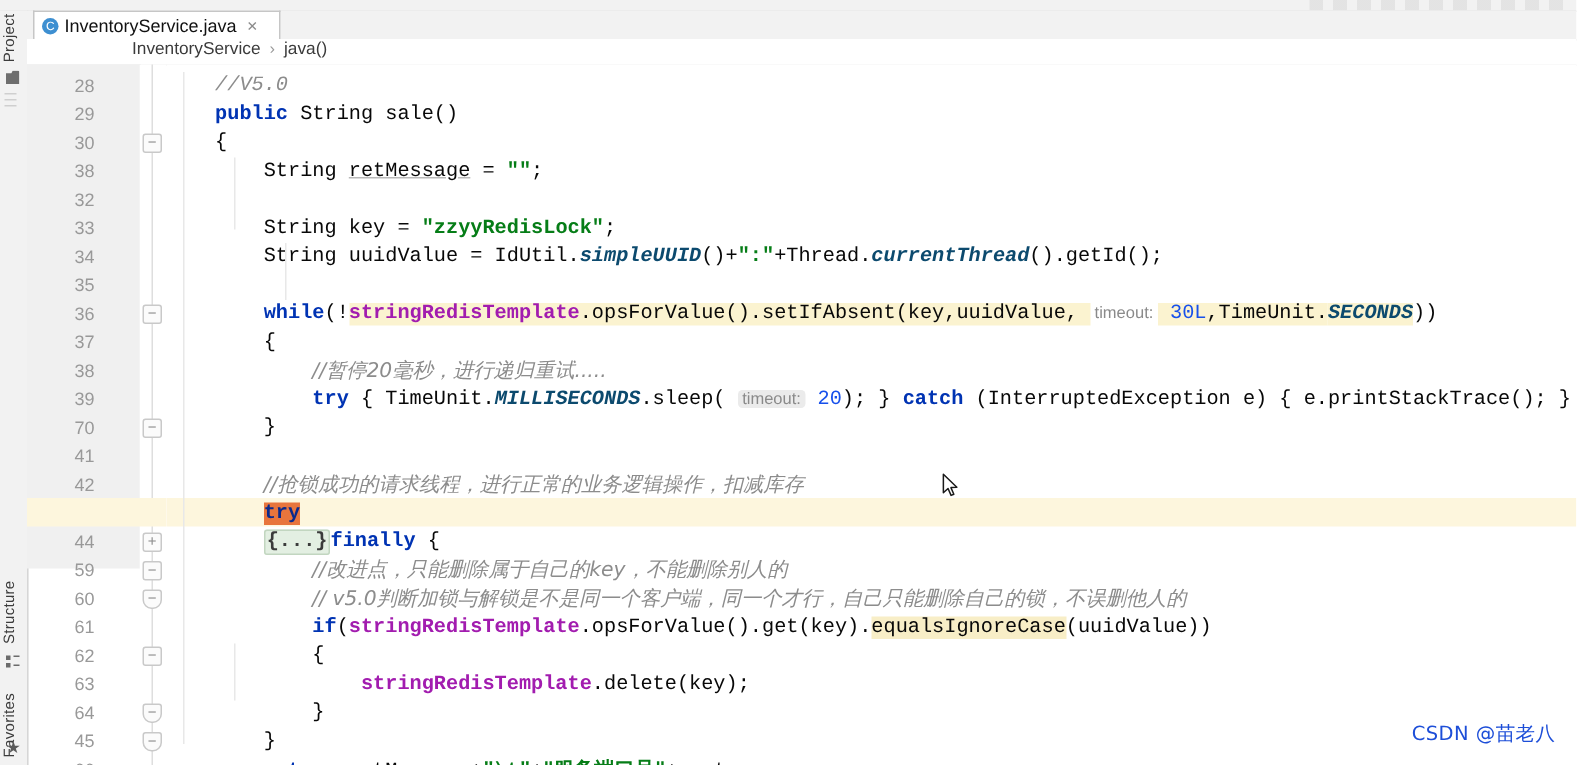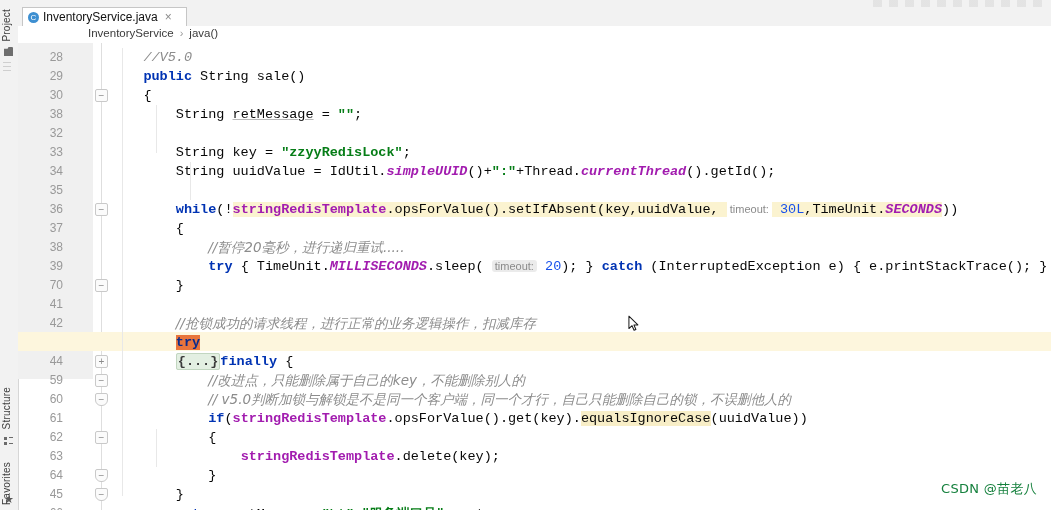--- a/index.html
+++ b/index.html
@@ -131,21 +131,21 @@
   .caretrow{
     position:absolute;left:0;width:940px;height:19px;background:#fdf6dd;
   }
   .caretrow-gutter{position:absolute;left:18px;width:93px;height:19px;background:#fdf6dd;}
 
   
   .kw{color:#0033b3;font-weight:bold;}
   .str{color:#067d17;font-weight:bold;}
   .cmt{color:#8c8c8c;font-style:italic;}
   .fld{color:#a21caf;font-weight:bold;}
-  .stat{color:#a21caf;font-style:italic;font-weight:bold;}
+  .stat{color:#0c4a6e;font-style:italic;font-weight:bold;}
   .plain{color:#080808;}
   .num{color:#1750eb;}
   .hl{background:#fbf3d0;}
   .hlmatch{background:#f8eec7;}
   .und{text-decoration:underline;text-decoration-color:#b9b9b9;}
   .hint{
     font-family:"Liberation Sans", sans-serif;
     font-size:11px;color:#8a8a8a;background:#ebebeb;
     border-radius:3px;padding:0 3px;
   }
@@ -157,21 +157,21 @@
   }
   .cjk{font-family:"DejaVu Sans","Liberation Sans",sans-serif;}
   .indentguide{position:absolute;width:1px;background:#e8e8e8;}
 
   
   .cursor{position:absolute;width:11px;height:17px;pointer-events:none;}
 
   
   .wm{
     position:absolute;right:14px;bottom:12px;
-    font-size:13px;color:#15803d;
+    font-size:13px;color:#1d4ed8;
     font-family:"DejaVu Sans","Liberation Sans",sans-serif;
     letter-spacing:.3px;
   }
   
   .rightstripe{position:absolute;right:0;top:43px;width:0px;height:467px;background:#fff;}
 </style>
 </head>
 <body>
 
 <div class="toolbar-strip">

